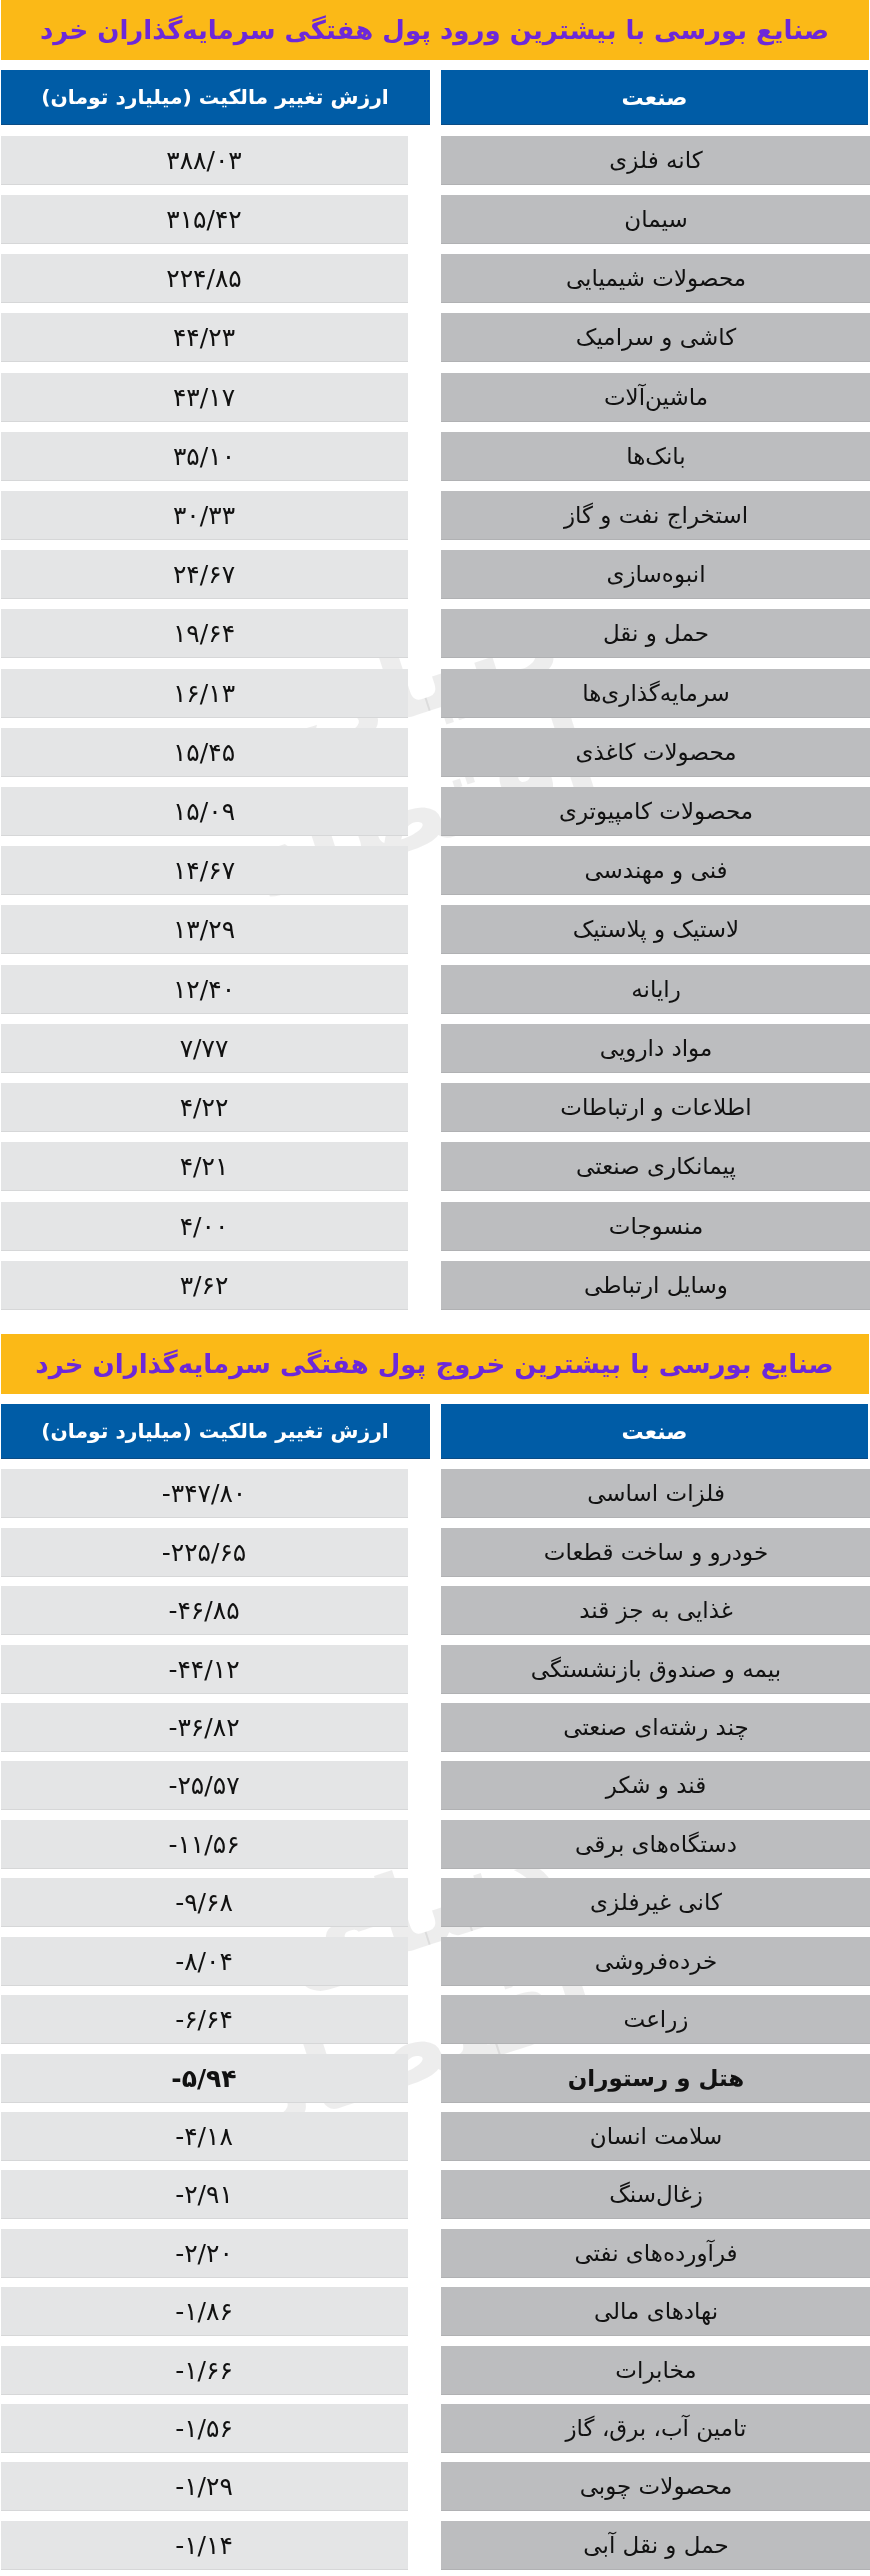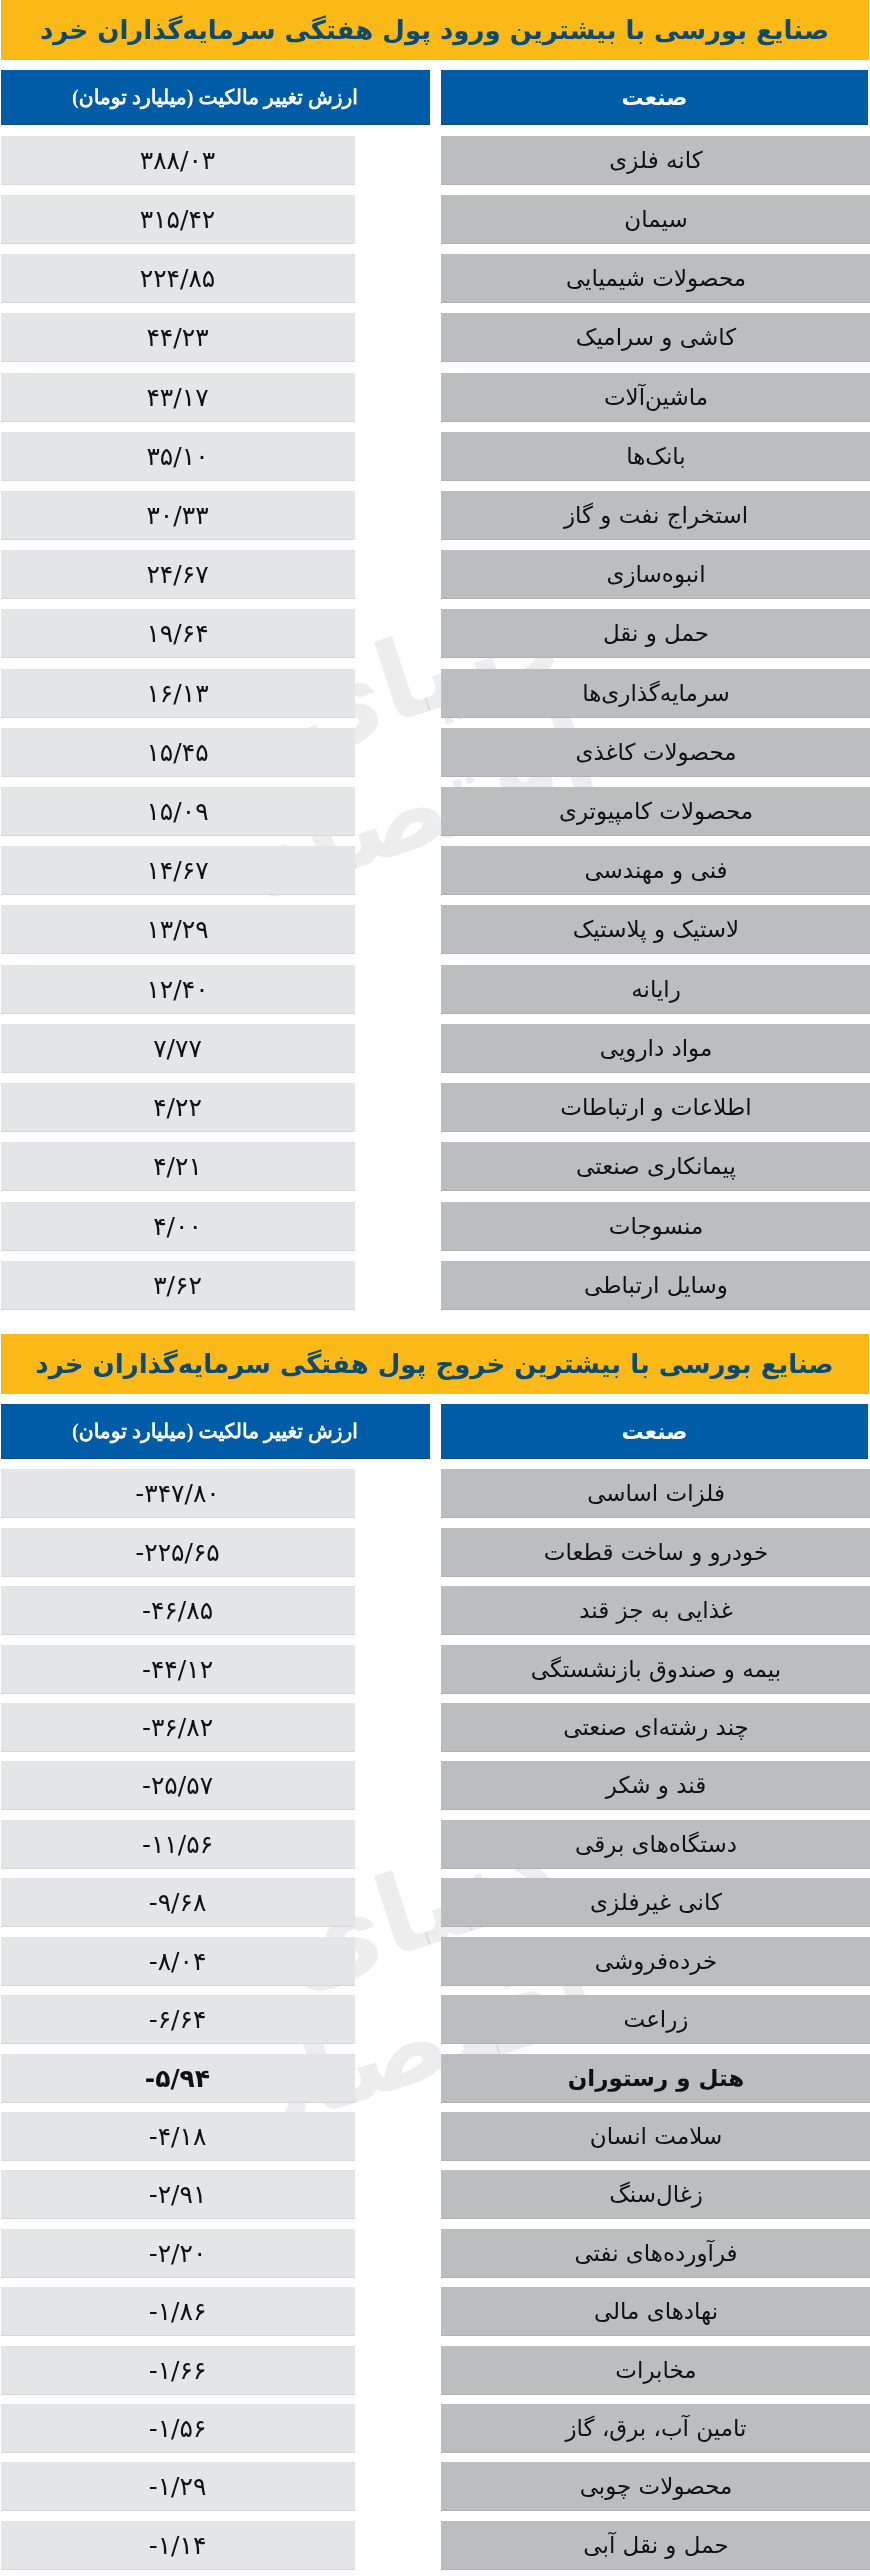--- a/index.html
+++ b/index.html
@@ -2,41 +2,41 @@
 <html style="font-size:11.6px"><head>
 <meta charset="utf-8">
 <style>
   html, body { margin: 0; padding: 0; background: #ffffff; }
   body {
     width: 871px; height: 2576px; position: relative; overflow: hidden;
     font-family: "DejaVu Sans", sans-serif; direction: rtl;
   }
   .title-bar {
     position: absolute; left: 0; width: 869px; height: 60px;
-    background: #fbb917; color: #0c4a6e;
+    background: #fbb917; color: #6d28d9;
     display: flex; align-items: center; justify-content: center;
     font-weight: bold; font-size: 26px; direction: rtl;
   }
   .header {
     position: absolute; height: 55px; background: #005ca6; color: #ffffff;
     display: flex; align-items: center; justify-content: center;
     font-weight: bold; font-size: 22px; direction: rtl;
     border-bottom: 1.5px solid #0a4c86; box-sizing: border-box;
   }
   .h-industry { left: 441px; width: 427px; }
-  .h-value { left: 0; width: 430px; font-size: 20.3px; font-family: Liberation Serif, serif; }
+  .h-value { left: 0; width: 430px; font-size: 20.3px; }
   .row { position: absolute; left: 0; width: 871px; height: 49px; }
   .cell {
     position: absolute; top: 0; height: 49px;
     display: flex; align-items: center; justify-content: center;
     font-size: 23px; color: #111; box-sizing: border-box;
     border-bottom: 1.5px solid rgba(0,0,0,0.06);
   }
   .c-industry { left: 441px; width: 430px; background: #bcbdbf; direction: rtl; }
-  .c-value { left: 0; width: 355px; background: #e4e5e6; direction: ltr; font-size: 25px; }
+  .c-value { left: 0; width: 408px; background: #e4e5e6; direction: ltr; font-size: 25px; }
   .watermark {
     position: absolute; left: 218px; width: 363px; height: 189px;
     color: rgba(0,0,0,0.07); font-size: 109px; font-weight: bold;
     display: flex; align-items: center; justify-content: center;
     transform: rotate(-18deg); pointer-events: none; direction: rtl;
   }
 </style>
 </head>
 <body>
 

